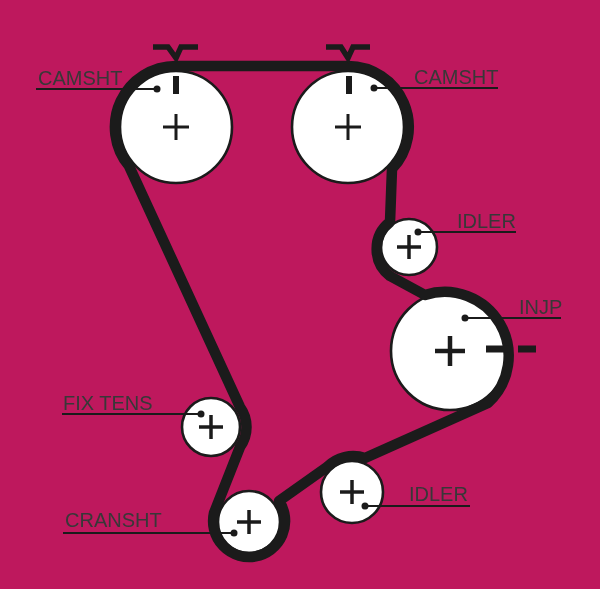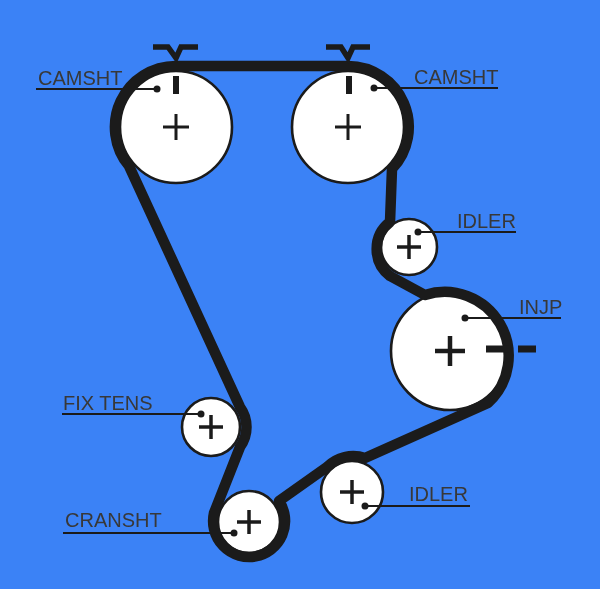--- a/index.html
+++ b/index.html
@@ -1,16 +1,16 @@
 <!DOCTYPE html>
 <html><head>
 <meta charset="utf-8">
 <style>
   html,body{margin:0;padding:0;background:#ffffff;}
-  .stage{position:relative;width:600px;height:589px;background:#3b82f6;overflow:hidden;}
+  .stage{position:relative;width:600px;height:589px;background:#be185d;overflow:hidden;}
   svg{display:block;}
   svg text{font-family:"Liberation Sans", sans-serif;font-size:20px;fill:#383838;}
 </style>
 </head>
 <body>
 
 <div class="stage">
   <svg id="diagram" width="600" height="589" viewBox="0 0 600 589">
       <circle cx="176" cy="127" r="56" fill="#ffffff" stroke="#1b1b1b" stroke-width="2.6"></circle>
       <circle cx="348" cy="127" r="56" fill="#ffffff" stroke="#1b1b1b" stroke-width="2.6"></circle>

